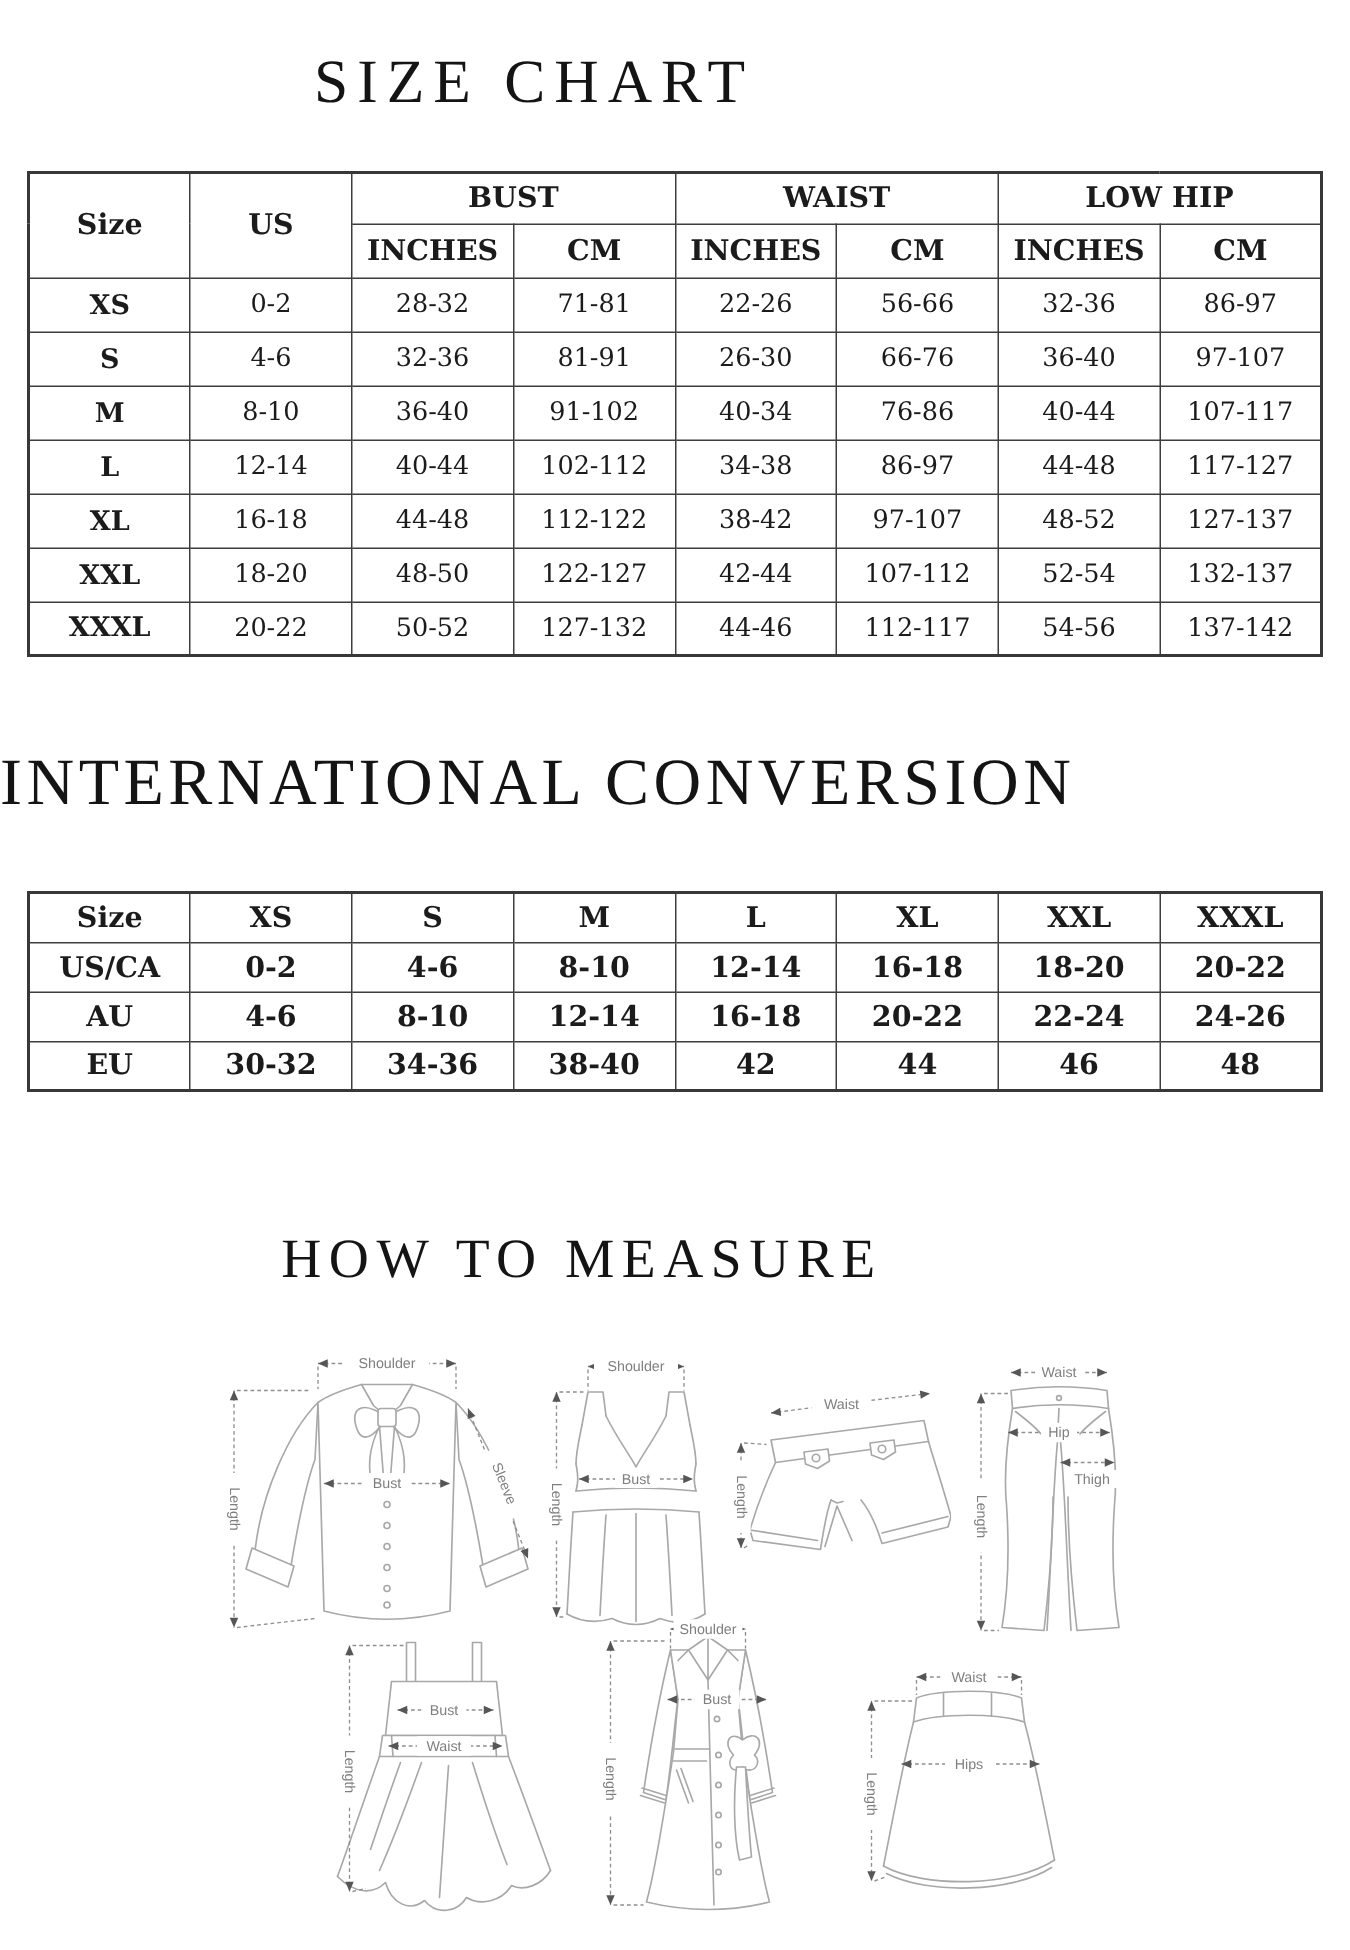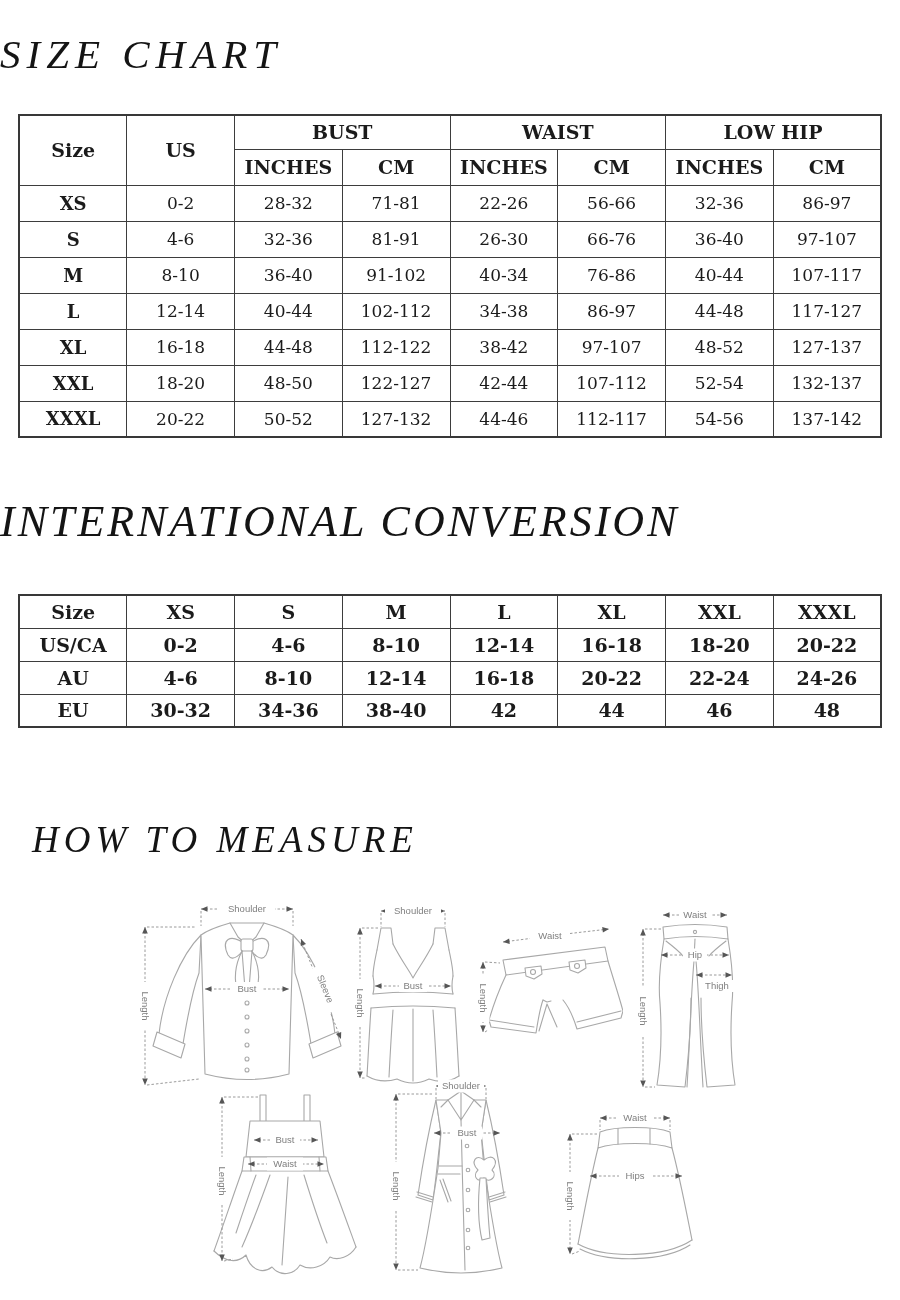--- a/index.html
+++ b/index.html
@@ -3,41 +3,41 @@
 <meta charset="utf-8">
 <style>
   * { margin:0; padding:0; box-sizing:border-box; }
   html,body { background:#ffffff; }
   .page {
     position:relative; width:900px; height:1300px; margin:0 auto;
     background:#ffffff; overflow:hidden;
     font-family:"DejaVu Serif", serif; color:#1b1b1b;
   }
   .title {
-    position:absolute; left:0; width:712px; text-align:left;
+    position:absolute; left:0; width:712px; text-align:center;
     font-family:"Liberation Serif", serif; font-weight:400; color:#141414;
-    line-height:1.05; white-space:nowrap;font-style:italic;
+    line-height:1.05; white-space:nowrap;
   }
   #title-size-chart { top:33px; font-size:41px; letter-spacing:6px; }
   #title-intl { top:499px; font-size:44px; letter-spacing:3px; }
   #title-measure { top:821px; font-size:37px; letter-spacing:5px;margin-left:32px; }
 
   table { position:absolute; left:18px; width:864px; border-collapse:collapse; table-layout:fixed;padding-left:36px; }
   th, td { border:1px solid #3d3d3d; text-align:center; vertical-align:middle; padding:0; overflow:hidden; }
   .t1 { top:114px; border:2px solid #383838; }
   .t1 thead th { font-size:19px; font-weight:bold; }
   .t1 thead tr.group-row th { height:34px; }
   .t1 thead tr.unit-row th { height:36px; }
   .t1 tbody td { height:36px; font-size:17px; font-weight:normal; }
   .t1 tbody td.rowhead { font-weight:bold; font-size:18px; }
 
   .t2 { top:594px; border:2px solid #383838; }
   .t2 th, .t2 td { height:33px; font-size:19px; font-weight:bold; }
 
-  .figures { position:absolute; left:5px; top:878px; width:744px; height:422px; }
+  .figures { position:absolute; left:16px; top:878px; width:744px; height:422px; }
   .fig { position:absolute; }
   .fig svg { display:block; width:100%; height:100%; }
 
   
   .gar  { stroke:#a8a8a8; stroke-width:1.1; fill:none; stroke-linejoin:round; stroke-linecap:round; }
   .garf { stroke:#a8a8a8; stroke-width:1.1; fill:#ffffff; stroke-linejoin:round; }
   .dim  { stroke:#8f8f8f; stroke-width:0.9; fill:none; stroke-dasharray:2.5 2; }
   .ah   { fill:#565656; stroke:none; }
   .lbg  { fill:#ffffff; }
   .lbl  { fill:#7f7f7f; font-family:"Liberation Sans", sans-serif; font-size:9.5px; text-anchor:middle; }

